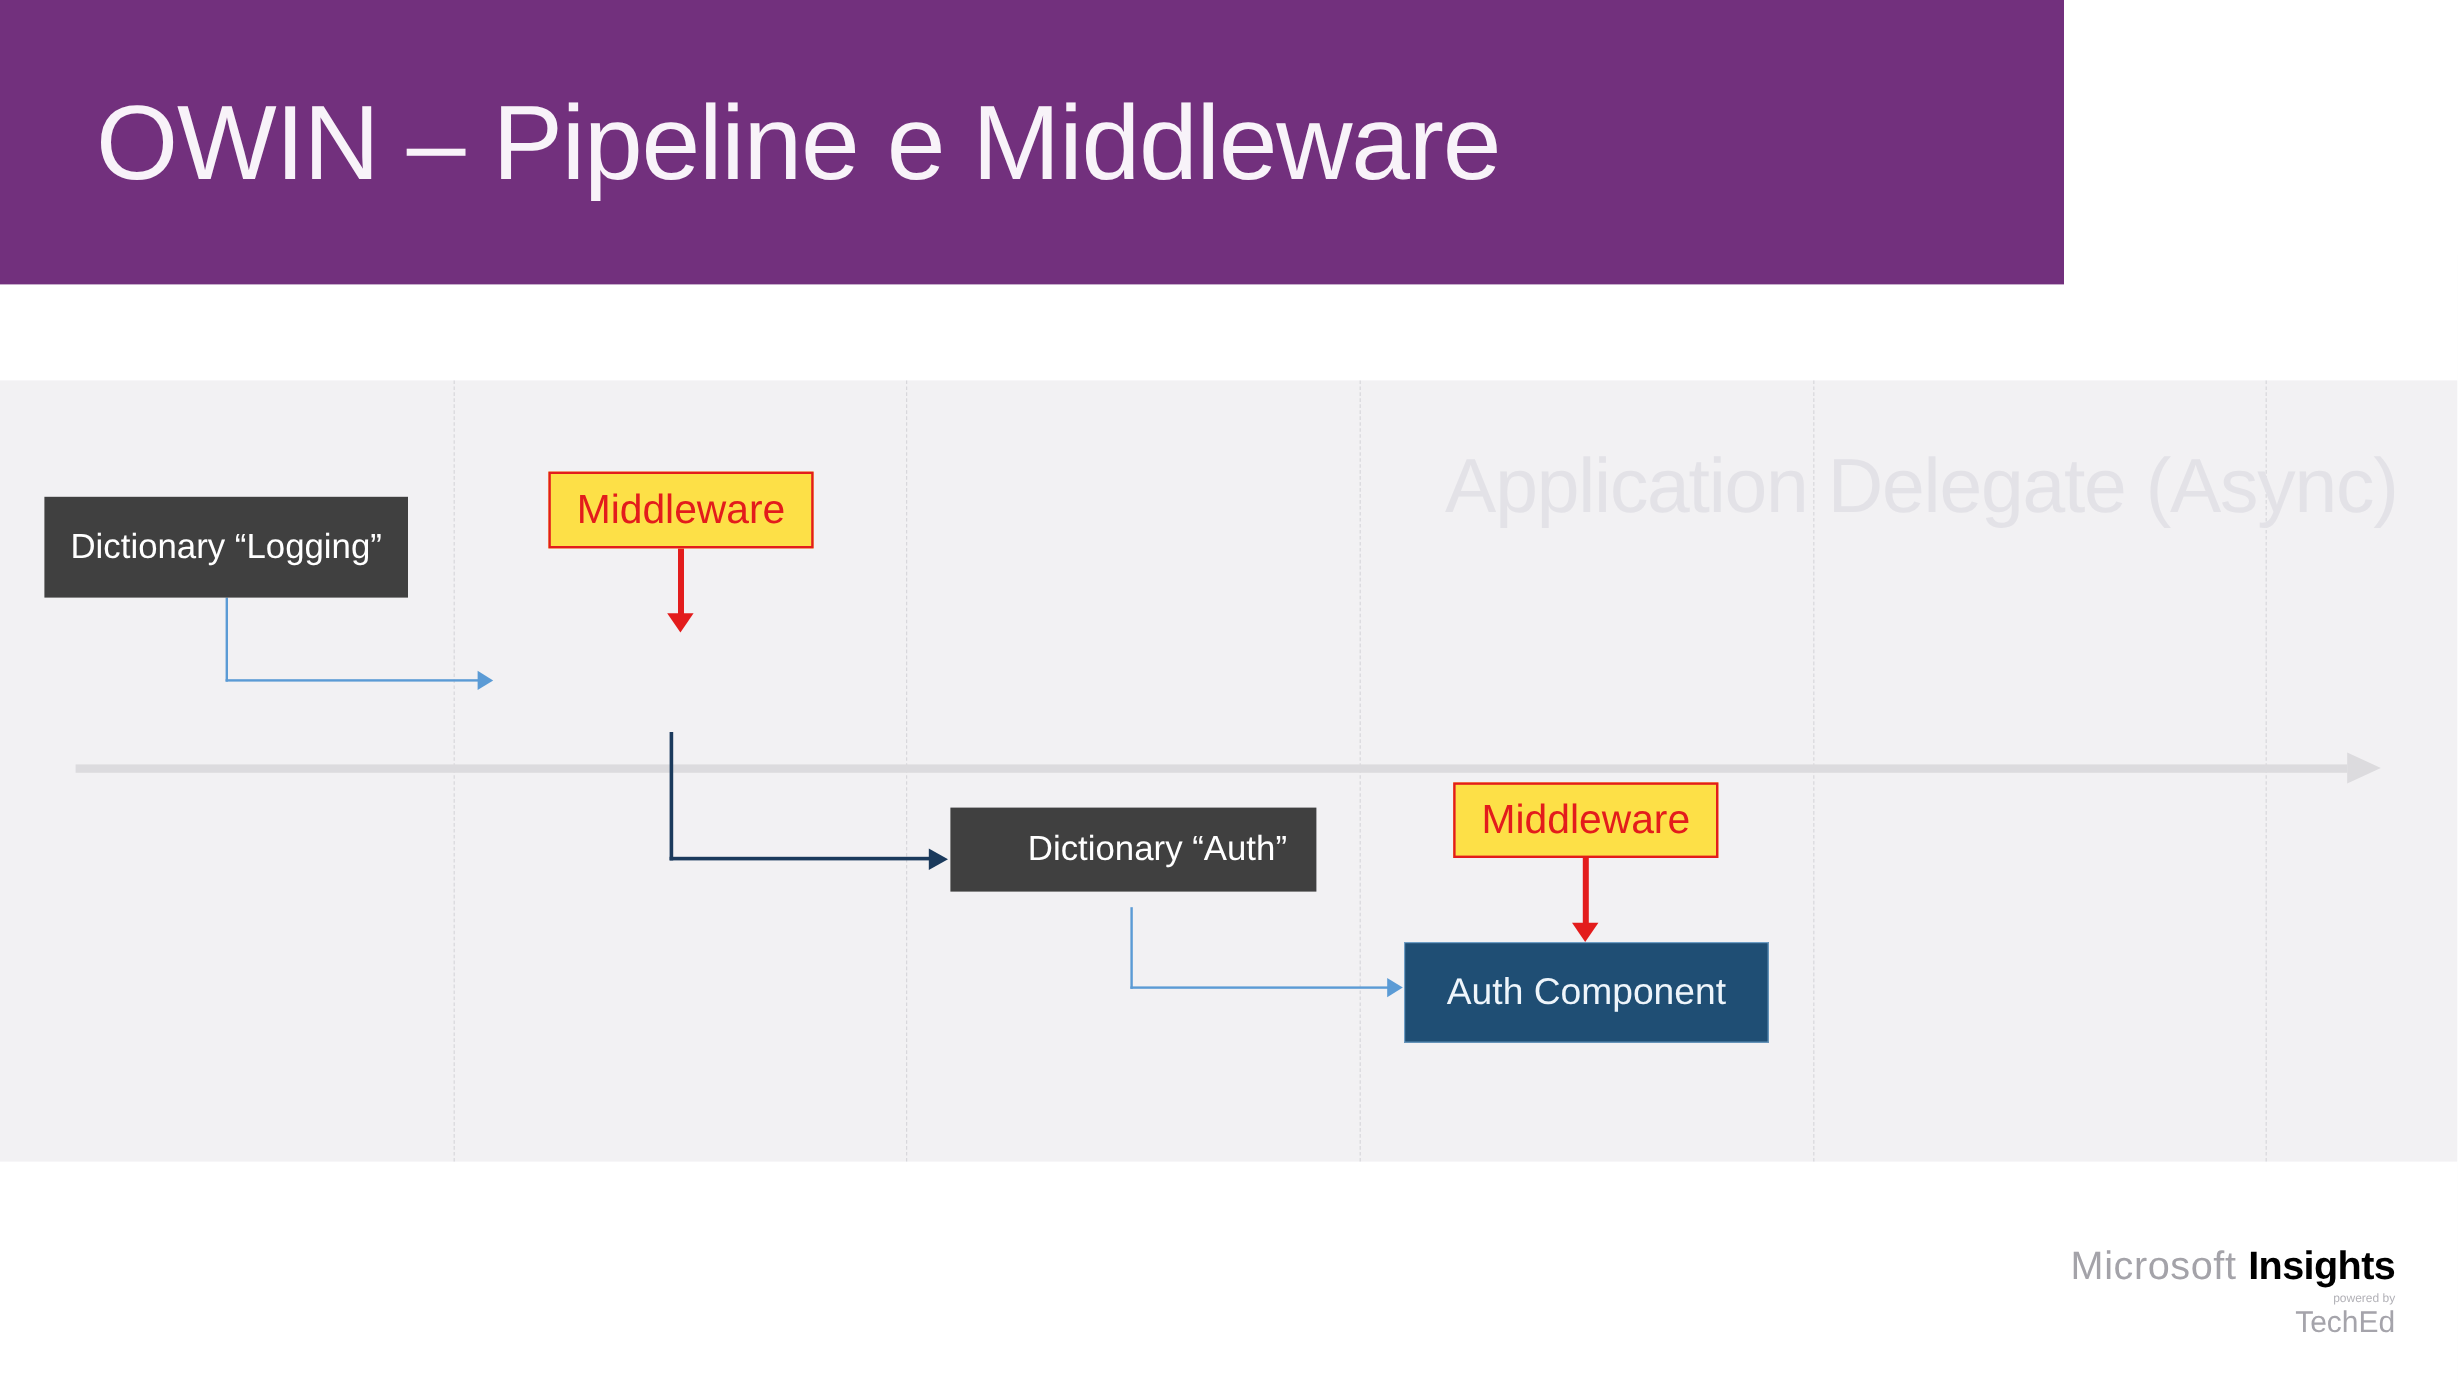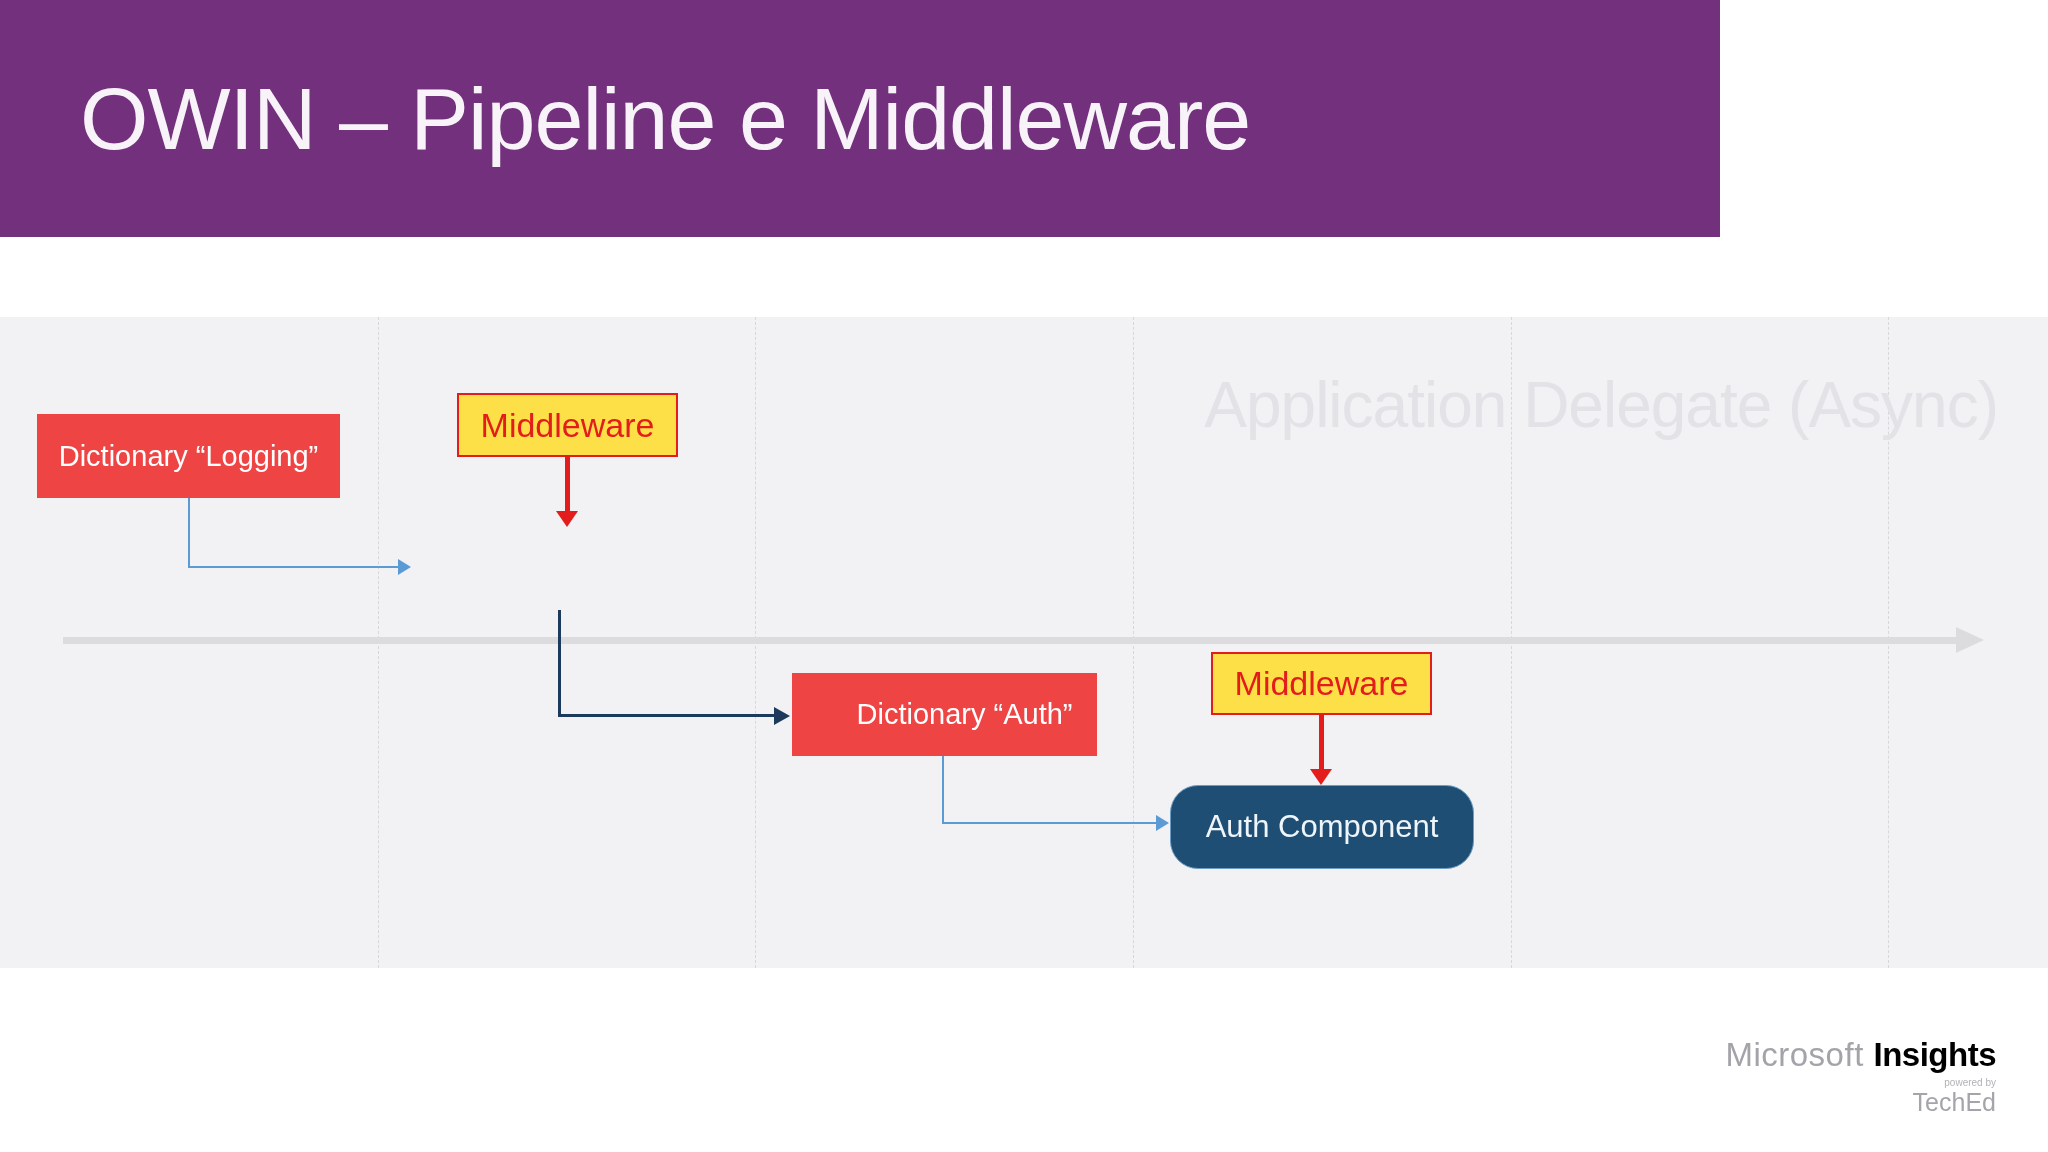--- a/index.html
+++ b/index.html
@@ -24,29 +24,29 @@
   .timeline-line{position:absolute;left:63px;top:637px;width:1893px;height:7px;background:#dcdbde;}
   .timeline-head{
     position:absolute;left:1956px;top:627px;width:0;height:0;
     border-top:13px solid transparent;border-bottom:13px solid transparent;border-left:28px solid #dcdbde;
   }
   
   .node{
     position:absolute;display:flex;align-items:center;justify-content:center;
     font-weight:300;white-space:nowrap;box-sizing:border-box;
   }
-  .node.state{background:#ef4444;color:#ffffff;font-size:29px;}
+  .node.state{background:#404040;color:#ffffff;font-size:29px;}
   .node.component{background:#1f4e74;color:#eef5fb;font-size:31px;border:1px solid #6d9dc4;}
   .node.middleware{background:#fde047;border:2px solid #e31c1c;color:#e31c1c;font-size:34px;}
   .n-dict-logging{left:37px;top:414px;width:303px;height:84px;}
   .n-mw-logging{left:457px;top:393px;width:221px;height:64px;}
   .n-logging{left:415px;top:527px;width:308px;height:83px;}
-  .n-dict-auth{left:792px;top:673px;width:305px;height:83px;padding-left:40px;}
+  .n-dict-auth{left:792px;top:673px;width:305px;height:70px;padding-left:40px;}
   .n-mw-auth{left:1211px;top:652px;width:221px;height:63px;}
-  .n-auth{left:1170px;top:785px;width:304px;height:84px;border-radius:28px;}
+  .n-auth{left:1170px;top:785px;width:304px;height:84px;}
   
   .seg{position:absolute;}
   .seg.blue{background:#5b9bd5;}
   .seg.navy{background:#1b3a5c;}
   .seg.red{background:#e31c1c;}
   .ah-right{position:absolute;width:0;height:0;border-top:8px solid transparent;border-bottom:8px solid transparent;}
   .ah-right.blue{border-left:13px solid #5b9bd5;}
   .ah-right.navy{border-top-width:9px;border-bottom-width:9px;border-left:16px solid #1b3a5c;}
   .ah-down.red{
     position:absolute;width:0;height:0;

